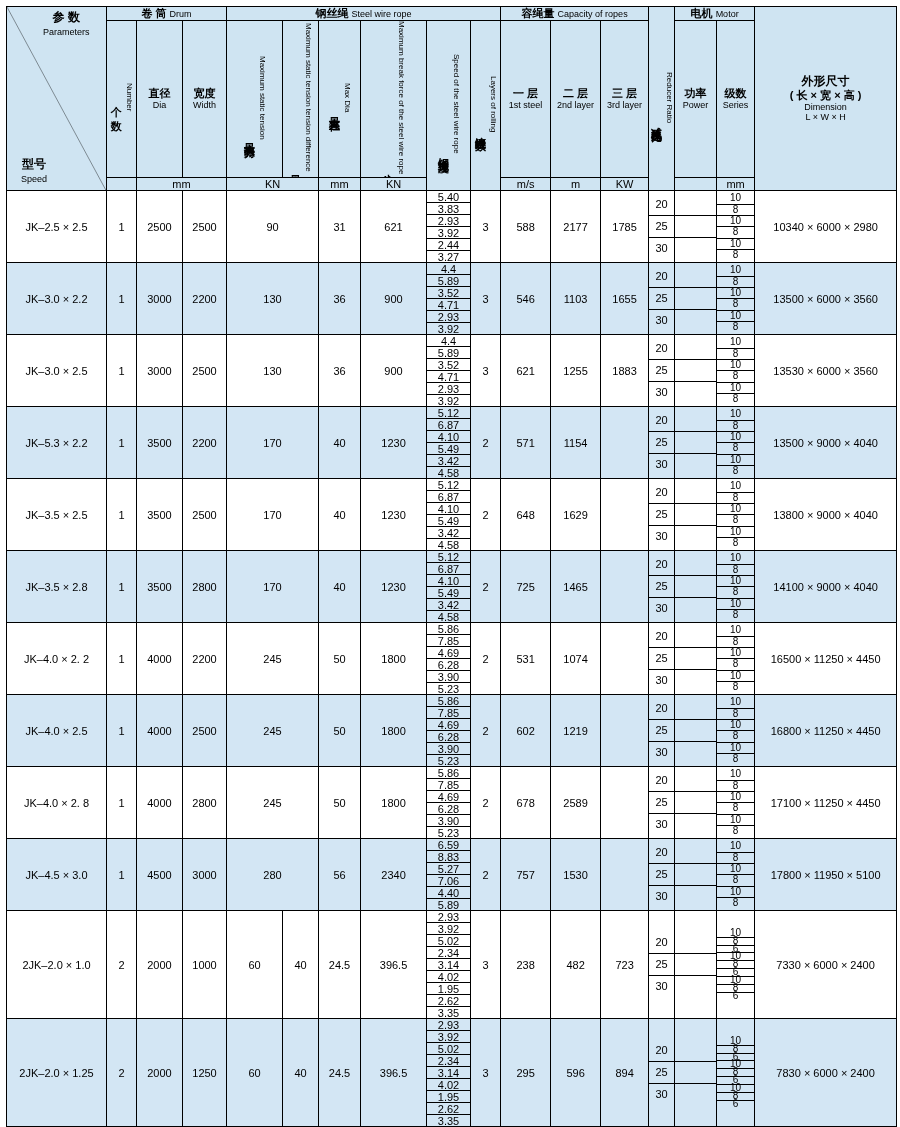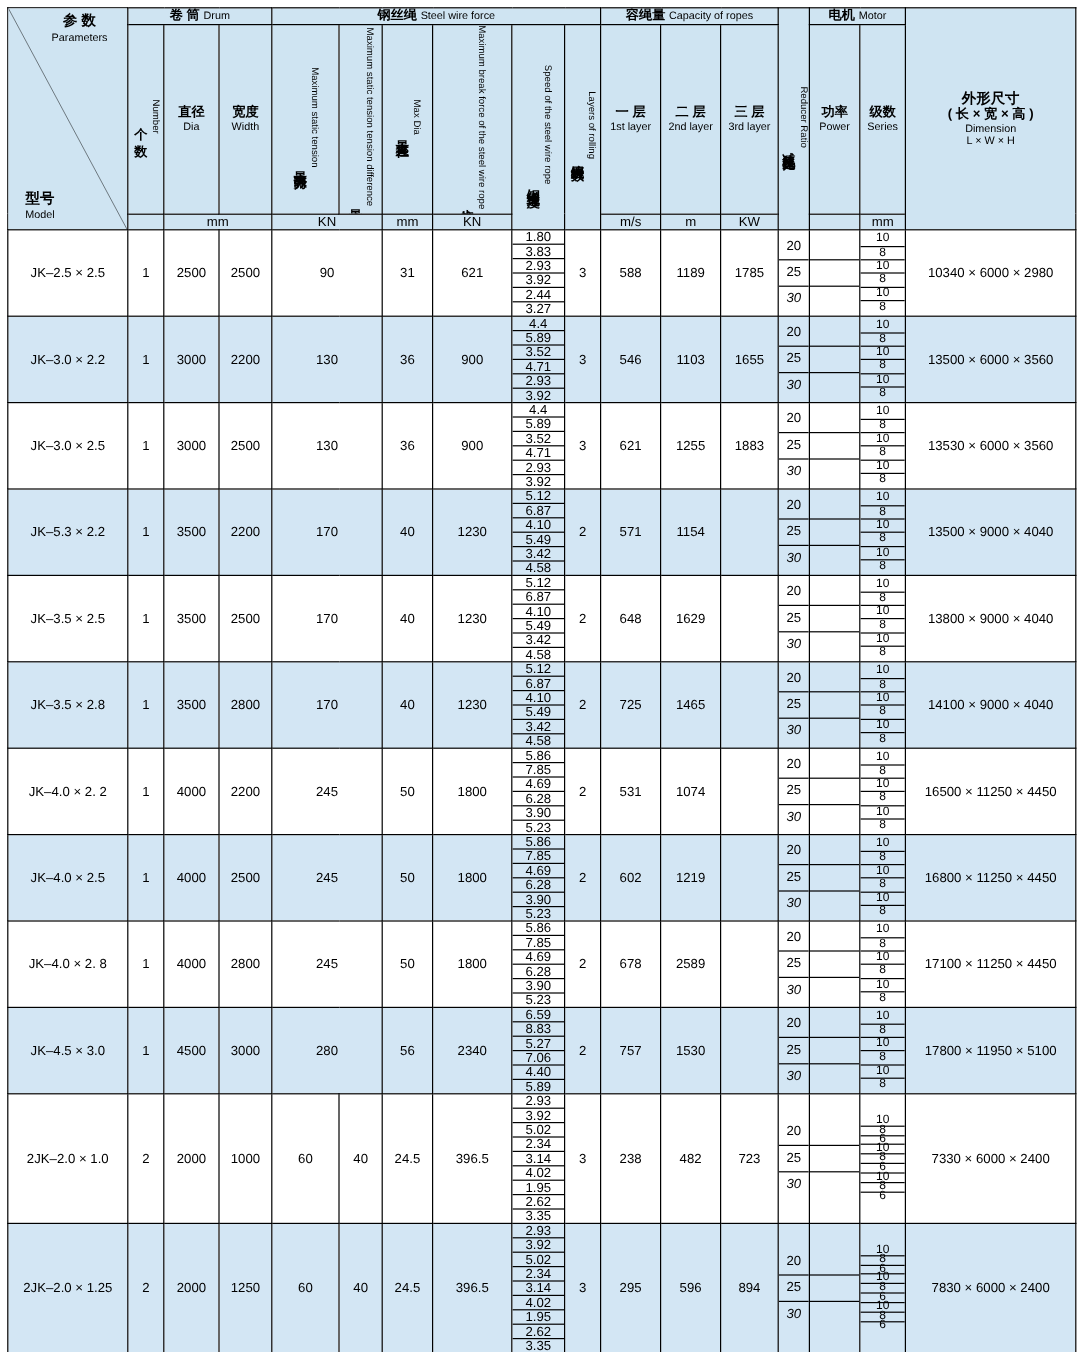--- a/index.html
+++ b/index.html
@@ -50,21 +50,21 @@
     line-height:1.1;
     white-space:nowrap;
   }
   .vcell{height:92px;}
   .unit{font-size:10px;}
   .model{font-size:12.5px;}
   .spd{font-size:10px;line-height:1.0;}
   .spd div{border-bottom:1px solid #000;height:11px;}
   .spd div:last-child{border-bottom:none;}
   .ratio div{border-bottom:1px solid #000;}
-  .ratio div:last-child{border-bottom:none;font-style:italic;}
+  .ratio div:last-child{border-bottom:none;}
   .series div{border-bottom:1px solid #000;}
   .series div:last-child{border-bottom:none;}
   .diag{
     position:relative;
     height:100px;
   }
   .diag .pline{
     position:absolute;
     left:0;top:0;width:100%;height:100%;
   }
@@ -101,30 +101,30 @@
         <td class="hdr diag" rowspan="3">
           <svg class="pline" viewBox="0 0 100 100" preserveAspectRatio="none">
             <line x1="0" y1="0" x2="100" y2="100" stroke="#000" stroke-width="0.4" vector-effect="non-scaling-stroke"></line>
           </svg>
           <div class="p-par">
             <span class="cn">参 数</span><br>
             <span class="en">Parameters</span>
           </div>
           <div class="p-mod">
             <span class="cn">型号</span><br>
-            <span class="en">Model</span>
+            <span class="en">Speed</span>
           </div>
         </td>
         <td class="hdr" colspan="3">
           <span class="cn-sm">卷 筒</span>
           <span class="en">Drum</span>
         </td>
         <td class="hdr" colspan="6">
           <span class="cn-sm">钢丝绳</span>
-          <span class="en">Steel wire force</span>
+          <span class="en">Steel wire rope</span>
         </td>
         <td class="hdr" colspan="3">
           <span class="cn-sm">容绳量</span>
           <span class="en">Capacity of ropes</span>
         </td>
         <td class="hdr" rowspan="3">
           <span class="vert cn-sm">减速机速比</span>
           <span class="vert-en">Reducer Ratio</span>
         </td>
         <td class="hdr" colspan="2">
@@ -171,21 +171,21 @@
         <td class="hdr" rowspan="2">
           <span class="vert cn-sm">钢丝绳速度</span>
           <span class="vert-en">Speed of the steel wire rope</span>
         </td>
         <td class="hdr" rowspan="2">
           <span class="vert cn-sm">缠绕层数</span>
           <span class="vert-en">Layers of rolling</span>
         </td>
         <td class="hdr">
           <div class="cn-sm">一 层</div>
-          <div class="en">1st layer</div>
+          <div class="en">1st steel</div>
         </td>
         <td class="hdr">
           <div class="cn-sm">二 层</div>
           <div class="en">2nd layer</div>
         </td>
         <td class="hdr">
           <div class="cn-sm">三 层</div>
           <div class="en">3rd layer</div>
         </td>
         <td class="hdr">
@@ -215,30 +215,30 @@
     <tbody id="tbody">
         <tr>
           <td class="bandA model">JK–2.5 × 2.5</td>
           <td class="bandA ">1</td>
           <td class="bandA ">2500</td>
           <td class="bandA ">2500</td>
           <td class="bandA " colspan="2">90</td>
           <td class="bandA ">31</td>
           <td class="bandA ">621</td>
           <td class="bandA spd">
-            <div>1.80</div>
+            <div>5.40</div>
             <div>3.83</div>
             <div>2.93</div>
             <div>3.92</div>
             <div>2.44</div>
             <div>3.27</div>
           </td>
           <td class="bandA ">3</td>
           <td class="bandA ">588</td>
-          <td class="bandA ">1189</td>
+          <td class="bandA ">2177</td>
           <td class="bandA ">1785</td>
           <td class="bandA ratio">
             <div style="height:21px;line-height:21px">20</div>
             <div style="height:21px;line-height:21px">25</div>
             <div style="height:21px;line-height:21px">30</div>
           </td>
           <td class="bandA ratio">
             <div style="height:21px;line-height:21px">&nbsp;</div>
             <div style="height:21px;line-height:21px">&nbsp;</div>
             <div style="height:21px;line-height:21px">&nbsp;</div>

